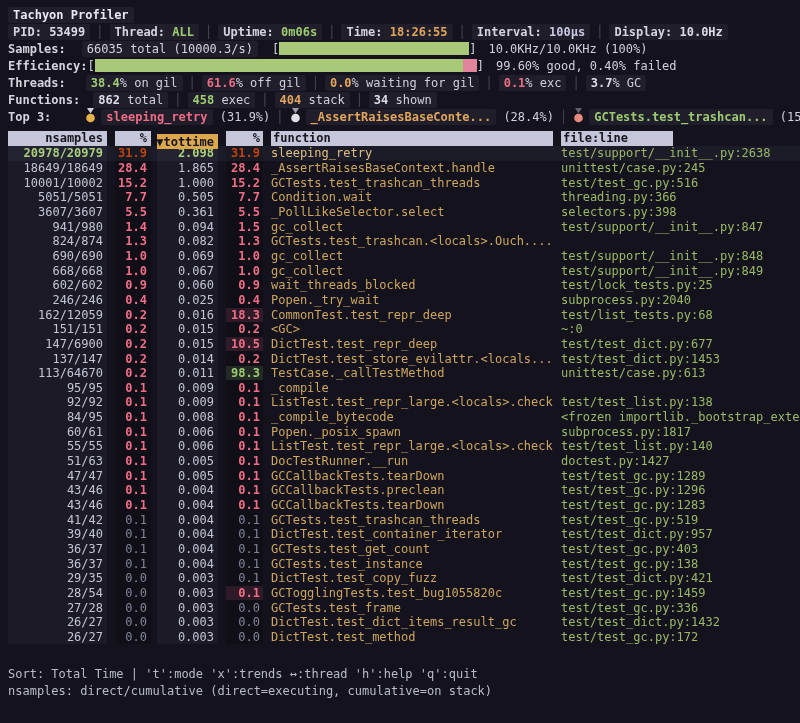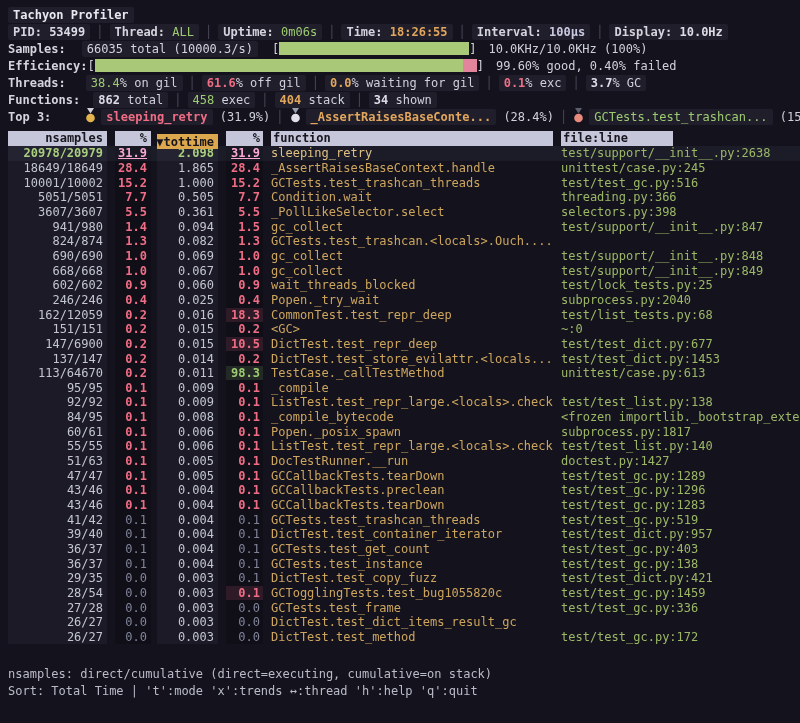--- a/index.html
+++ b/index.html
@@ -5,21 +5,21 @@
   html,body{margin:0;padding:0;background:#14131d;}
   body{width:800px;height:723px;overflow:hidden;
        font-family:"DejaVu Sans Mono",monospace;font-size:12px;color:#d4d4de;}
   .screen{position:relative;width:800px;height:723px;box-sizing:border-box;padding:6px 0 0 8px;}
   .line{height:17px;display:flex;align-items:center;white-space:pre;}
   .chip{background:#1f1e2a;border-radius:2px;padding:1px 5px;display:inline-flex;align-items:center;}
   .sep{color:#494859;padding:0 6px;font-weight:normal;}
   .lbl{color:#d4d4de;font-weight:bold;}
   .plain{color:#cfd0da;}
   .title-chip{color:#e8e8f0;font-weight:bold;}
-  .c-green{color:#9ecb72;font-weight:normal;}
+  .c-green{color:#9ecb72;font-weight:bold;}
   .c-red{color:#ef6d85;font-weight:bold;}
   .c-amber{color:#e2a65c;font-weight:bold;}
   .c-white{color:#dcdce6;font-weight:bold;}
   .c-lav{color:#c9c9e2;font-weight:bold;}
   .rest{color:#cfd0da;}
   .bracket{color:#d4d4de;}
   .track{display:inline-flex;height:13px;overflow:hidden;}
   .track .good{background:#a9c979;height:100%;}
   .track .bad{background:#e2849b;height:100%;}
   .samples-track{width:190px;}
@@ -35,21 +35,21 @@
   .band.dark{background:#100f18;}
   .row{display:flex;height:14.66px;align-items:center;white-space:pre;position:relative;z-index:1;width:792px;overflow:hidden;}
   .row.sel{background:rgba(190,202,255,0.055);}
   .ns{width:99px;text-align:right;padding-right:4px;color:#c3c6d2;box-sizing:border-box;}
   .p1{width:36px;text-align:right;padding-right:4px;box-sizing:border-box;}
   .tt{width:61px;text-align:right;padding-right:4px;color:#c3c6d2;box-sizing:border-box;}
   .p2{width:37px;text-align:right;padding-right:3px;box-sizing:border-box;}
   .fn{width:282px;margin-left:8px;color:#cda55e;overflow:hidden;}
   .file{margin-left:8px;color:#9cb867;overflow:hidden;flex:1;}
   .s8{width:8px;}.s6{width:6px;}
-  .g{color:#f9a8d4;font-weight:bold;text-decoration:underline;}
+  .g{color:#c2410c;font-weight:bold;}
   .r{color:#ef6d85;font-weight:bold;}
   .d{color:#80859a;}
   .R{color:#ef6d85;font-weight:bold;background:rgba(239,109,133,0.14);}
   .G{color:#9ecb72;font-weight:bold;background:rgba(158,203,114,0.14);}
   .sel .ns,.sel .tt{color:#a9cf7d;font-weight:bold;}
   .sel .fn{color:#e0c182;}
   .medal{margin-right:5px;display:inline-block;vertical-align:middle;}
   .footer{margin-top:21px;}
   .footer .line{color:#b9bcc8;}
 </style>
@@ -159,23 +159,23 @@
         <div class="row"><span class="ns">47/47</span><span class="s8"></span><span class="p1 r">0.1</span><span class="s6"></span><span class="tt">0.005</span><span class="s8"></span><span class="p2 r">0.1</span><span class="fn">GCCallbackTests.tearDown</span><span class="file">test/test_gc.py:1289</span></div>
         <div class="row"><span class="ns">43/46</span><span class="s8"></span><span class="p1 r">0.1</span><span class="s6"></span><span class="tt">0.004</span><span class="s8"></span><span class="p2 r">0.1</span><span class="fn">GCCallbackTests.preclean</span><span class="file">test/test_gc.py:1296</span></div>
         <div class="row"><span class="ns">43/46</span><span class="s8"></span><span class="p1 r">0.1</span><span class="s6"></span><span class="tt">0.004</span><span class="s8"></span><span class="p2 r">0.1</span><span class="fn">GCCallbackTests.tearDown</span><span class="file">test/test_gc.py:1283</span></div>
         <div class="row"><span class="ns">41/42</span><span class="s8"></span><span class="p1 d">0.1</span><span class="s6"></span><span class="tt">0.004</span><span class="s8"></span><span class="p2 d">0.1</span><span class="fn">GCTests.test_trashcan_threads</span><span class="file">test/test_gc.py:519</span></div>
         <div class="row"><span class="ns">39/40</span><span class="s8"></span><span class="p1 d">0.1</span><span class="s6"></span><span class="tt">0.004</span><span class="s8"></span><span class="p2 d">0.1</span><span class="fn">DictTest.test_container_iterator</span><span class="file">test/test_dict.py:957</span></div>
         <div class="row"><span class="ns">36/37</span><span class="s8"></span><span class="p1 d">0.1</span><span class="s6"></span><span class="tt">0.004</span><span class="s8"></span><span class="p2 d">0.1</span><span class="fn">GCTests.test_get_count</span><span class="file">test/test_gc.py:403</span></div>
         <div class="row"><span class="ns">36/37</span><span class="s8"></span><span class="p1 d">0.1</span><span class="s6"></span><span class="tt">0.004</span><span class="s8"></span><span class="p2 d">0.1</span><span class="fn">GCTests.test_instance</span><span class="file">test/test_gc.py:138</span></div>
         <div class="row"><span class="ns">29/35</span><span class="s8"></span><span class="p1 d">0.0</span><span class="s6"></span><span class="tt">0.003</span><span class="s8"></span><span class="p2 d">0.1</span><span class="fn">DictTest.test_copy_fuzz</span><span class="file">test/test_dict.py:421</span></div>
         <div class="row"><span class="ns">28/54</span><span class="s8"></span><span class="p1 d">0.0</span><span class="s6"></span><span class="tt">0.003</span><span class="s8"></span><span class="p2 R">0.1</span><span class="fn">GCTogglingTests.test_bug1055820c</span><span class="file">test/test_gc.py:1459</span></div>
         <div class="row"><span class="ns">27/28</span><span class="s8"></span><span class="p1 d">0.0</span><span class="s6"></span><span class="tt">0.003</span><span class="s8"></span><span class="p2 d">0.0</span><span class="fn">GCTests.test_frame</span><span class="file">test/test_gc.py:336</span></div>
-        <div class="row"><span class="ns">26/27</span><span class="s8"></span><span class="p1 d">0.0</span><span class="s6"></span><span class="tt">0.003</span><span class="s8"></span><span class="p2 d">0.0</span><span class="fn">DictTest.test_dict_items_result_gc</span></div>
+        <div class="row"><span class="ns">26/27</span><span class="s8"></span><span class="p1 d">0.0</span><span class="s6"></span><span class="tt">0.003</span><span class="s8"></span><span class="p2 d">0.0</span><span class="fn">DictTest.test_dict_items_result_gc</span><span class="file">test/test_dict.py:1432</span></div>
         <div class="row"><span class="ns">26/27</span><span class="s8"></span><span class="p1 d">0.0</span><span class="s6"></span><span class="tt">0.003</span><span class="s8"></span><span class="p2 d">0.0</span><span class="fn">DictTest.test_method</span><span class="file">test/test_gc.py:172</span></div>
       </div>
   </div>
 
   <div class="footer">
+    <div class="line">Sort: Total Time | 't':mode 'x':trends ↔:thread 'h':help 'q':quit</div>
     <div class="line">nsamples: direct/cumulative (direct=executing, cumulative=on stack)</div>
-    <div class="line">Sort: Total Time | 't':mode 'x':trends ↔:thread 'h':help 'q':quit</div>
   </div>
 
 </div>
 
 </body></html>

